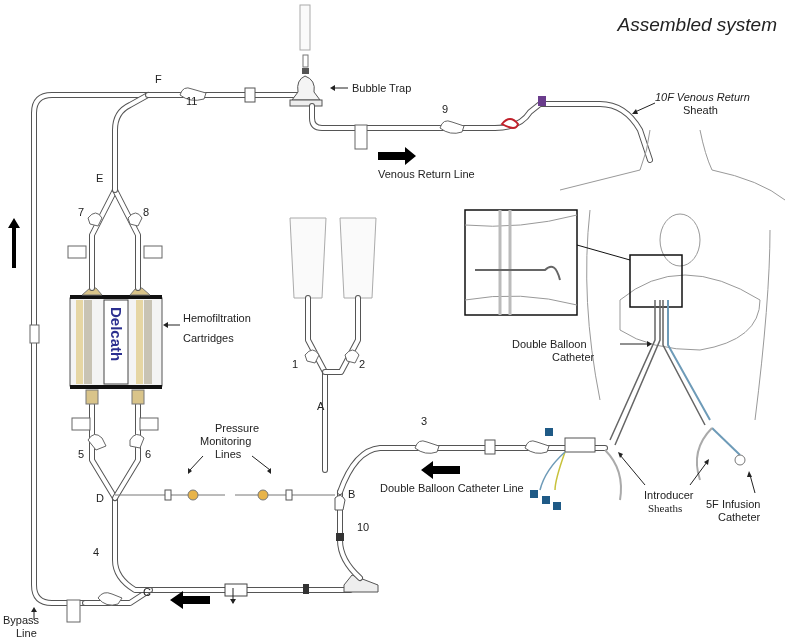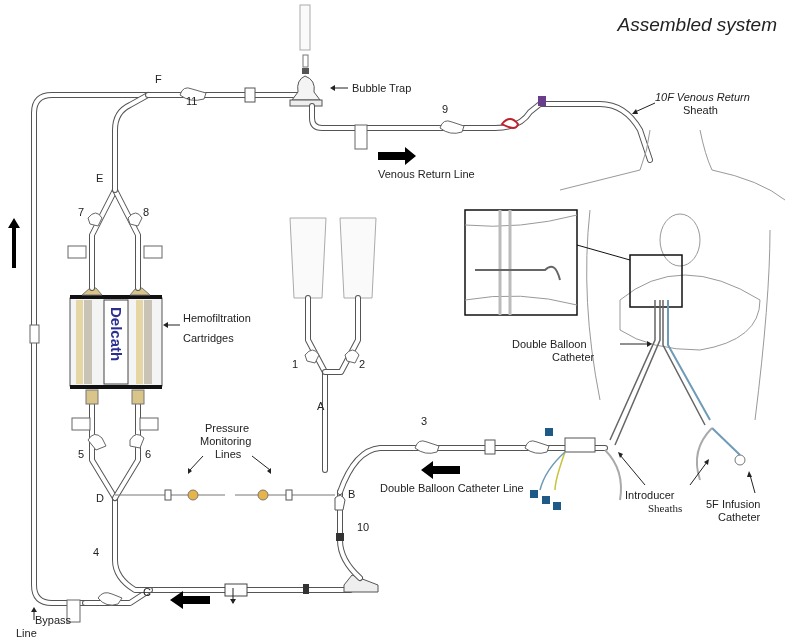--- a/index.html
+++ b/index.html
@@ -214,32 +214,32 @@
 </svg>
 
 <div class="title">Assembled system</div>
 
 <div class="lbl" style="left:352px;top:82px;">Bubble Trap</div>
 <div class="lbl c" style="left:655px;top:91px;font-style:italic;">10F Venous Return</div>
 <div class="lbl c" style="left:683px;top:104px;">Sheath</div>
 <div class="lbl" style="left:378px;top:168px;">Venous Return Line</div>
 <div class="lbl" style="left:183px;top:312px;">Hemofiltration</div>
 <div class="lbl" style="left:183px;top:332px;">Cartridges</div>
-<div class="lbl" style="left:205px;top:422px;">Pressure</div>
+<div class="lbl" style="left:215px;top:422px;">Pressure</div>
 <div class="lbl" style="left:200px;top:435px;">Monitoring</div>
 <div class="lbl" style="left:215px;top:448px;">Lines</div>
 <div class="lbl" style="left:380px;top:482px;">Double Balloon Catheter Line</div>
 <div class="lbl" style="left:512px;top:338px;">Double Balloon</div>
 <div class="lbl" style="left:552px;top:351px;">Catheter</div>
-<div class="lbl" style="left:625px;top:489px;">Introducer</div>
+<div class="lbl" style="left:644px;top:489px;">Introducer</div>
 <div class="lbl" style="left:648px;top:502px;font-family:Liberation Serif, serif;">Sheaths</div>
 <div class="lbl" style="left:706px;top:498px;">5F Infusion</div>
 <div class="lbl" style="left:718px;top:511px;">Catheter</div>
 <div class="lbl" style="left:198px;top:614px;margin-top:24px;">Flow Probe</div>
-<div class="lbl" style="left:3px;top:614px;margin-left:32px;">Bypass</div>
+<div class="lbl" style="left:3px;top:614px;">Bypass</div>
 <div class="lbl" style="left:16px;top:627px;">Line</div>
 
 <div class="lbl" style="left:155px;top:73px;">F</div>
 <div class="lbl" style="left:96px;top:172px;">E</div>
 <div class="lbl" style="left:317px;top:400px;">A</div>
 <div class="lbl" style="left:348px;top:488px;">B</div>
 <div class="lbl" style="left:96px;top:492px;">D</div>
 <div class="lbl" style="left:143px;top:586px;">C</div>
 
 <div class="lbl" style="left:292px;top:358px;">1</div>

